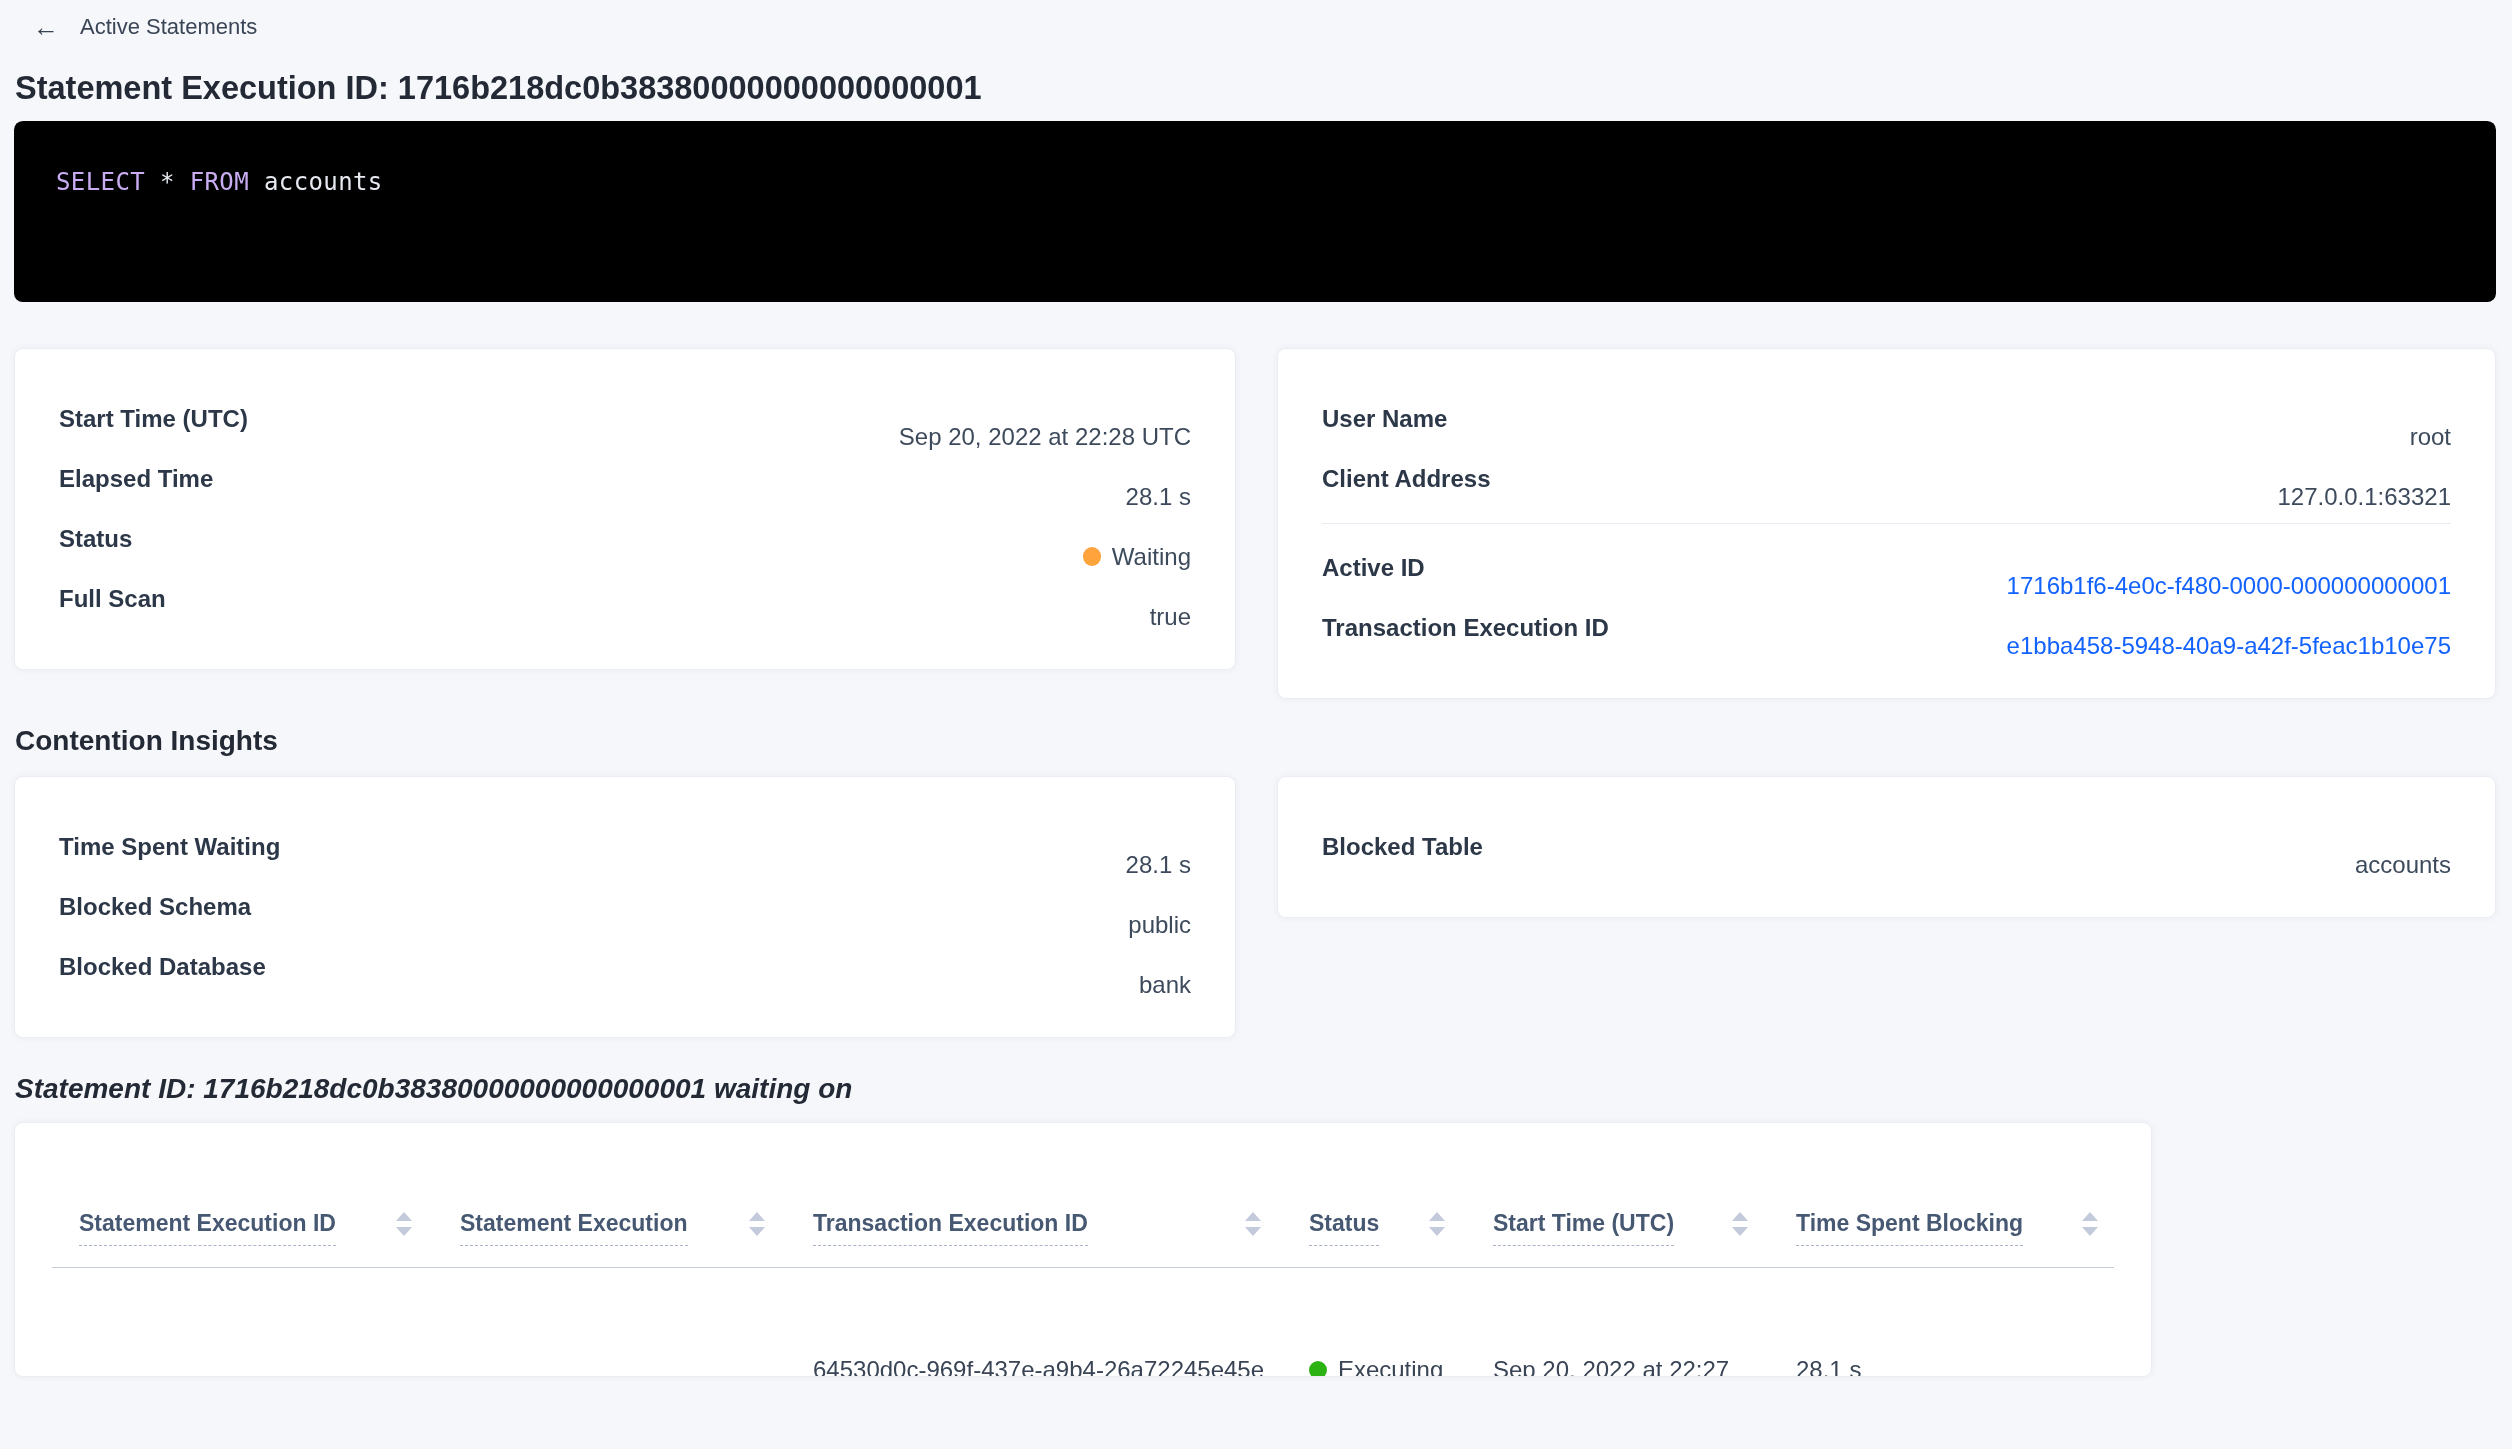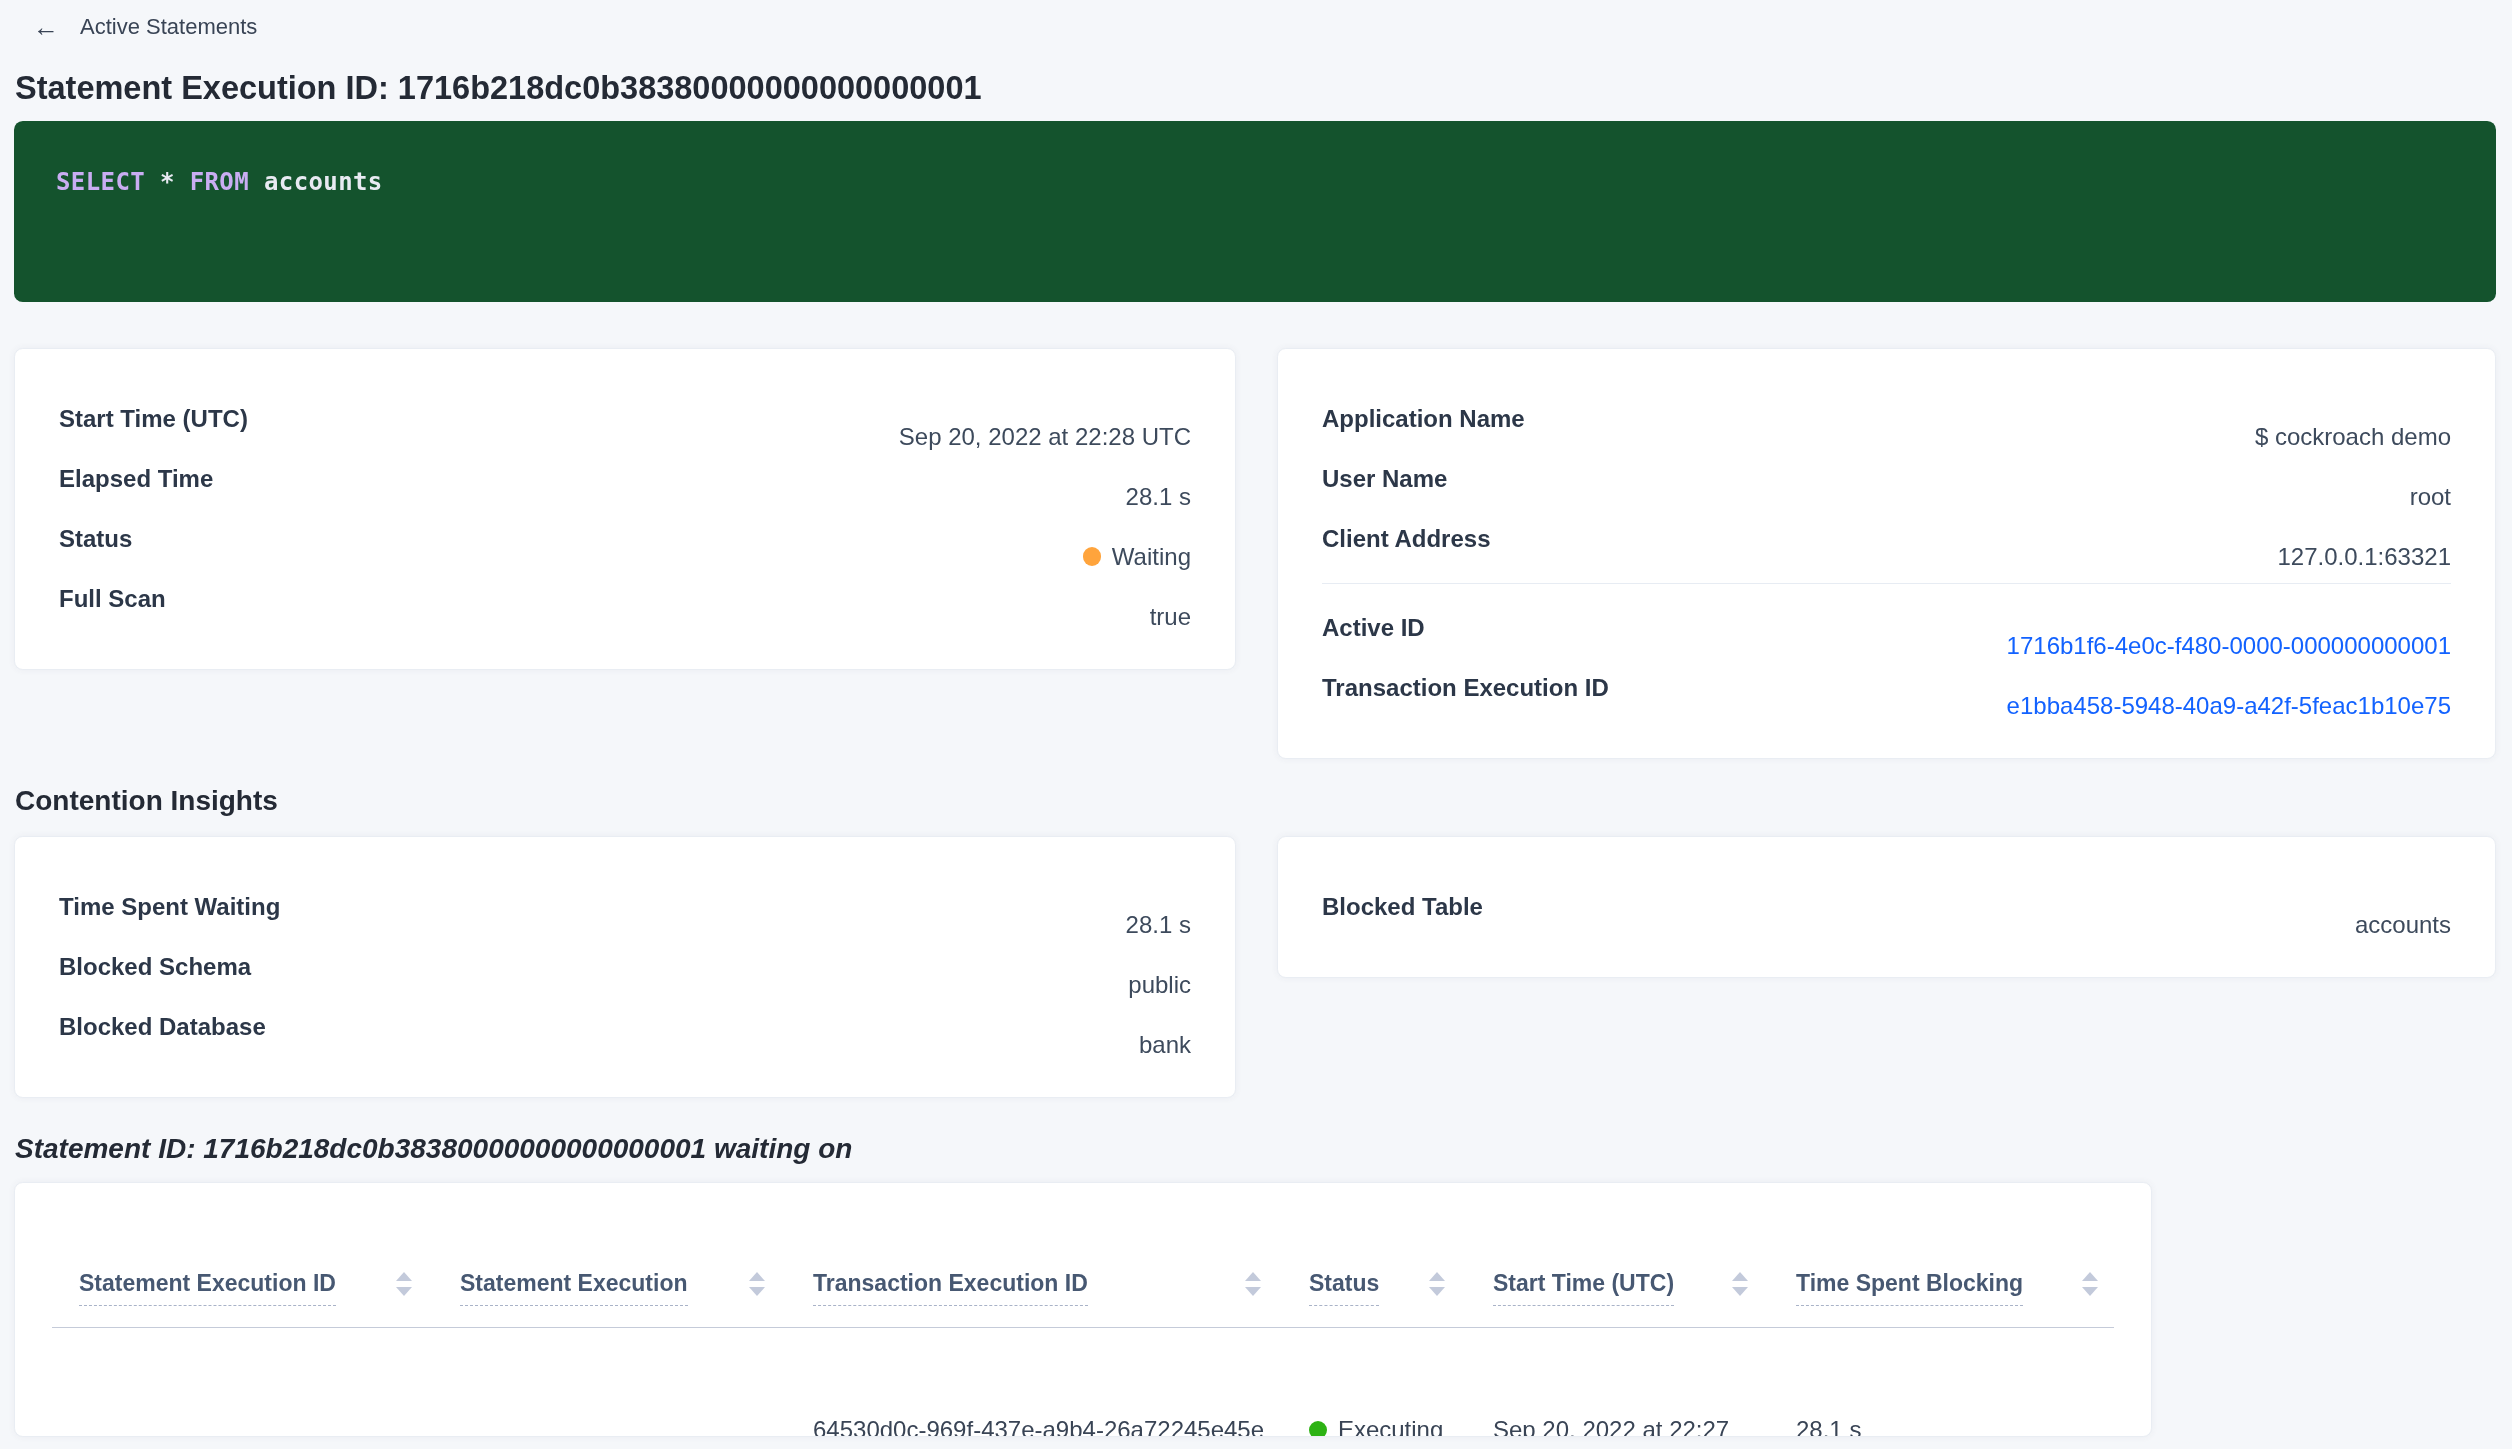--- a/index.html
+++ b/index.html
@@ -158,21 +158,21 @@
 </head>
 <body>
 
 <div class="back-row">
   <span class="back-arrow">←</span>
   <span>Active Statements</span>
 </div>
 
 <div class="page-title">Statement Execution ID: 1716b218dc0b38380000000000000001</div>
 
-<div class="sql-box" style="background: #14532d; font-weight: bold;">
+<div class="sql-box" style="background: #000000;">
   <span class="sql-kw" style="color: rgb(201, 173, 242);">SELECT</span><span style="color: rgb(232, 234, 242);"> * </span><span class="sql-kw" style="color: rgb(201, 173, 242);">FROM</span><span style="color: rgb(232, 234, 242);"> accounts</span>
 </div>
 
 <div class="cards-row">
   <div class="card card-left">
     <div class="kv-row">
       <span class="kv-label">Start Time (UTC)</span>
       <span class="kv-value">Sep 20, 2022 at 22:28 UTC</span>
     </div>
     <div class="kv-row">
@@ -186,24 +186,20 @@
         <span>Waiting</span>
       </span>
     </div>
     <div class="kv-row">
       <span class="kv-label">Full Scan</span>
       <span class="kv-value">true</span>
     </div>
   </div>
 
   <div class="card card-right">
-    <div class="kv-row">
-      <span class="kv-label">Application Name</span>
-      <span class="kv-value">$ cockroach demo</span>
-    </div>
     <div class="kv-row">
       <span class="kv-label">User Name</span>
       <span class="kv-value">root</span>
     </div>
     <div class="kv-row">
       <span class="kv-label">Client Address</span>
       <span class="kv-value">127.0.0.1:63321</span>
     </div>
     <div class="divider"></div>
     <div class="kv-row">

